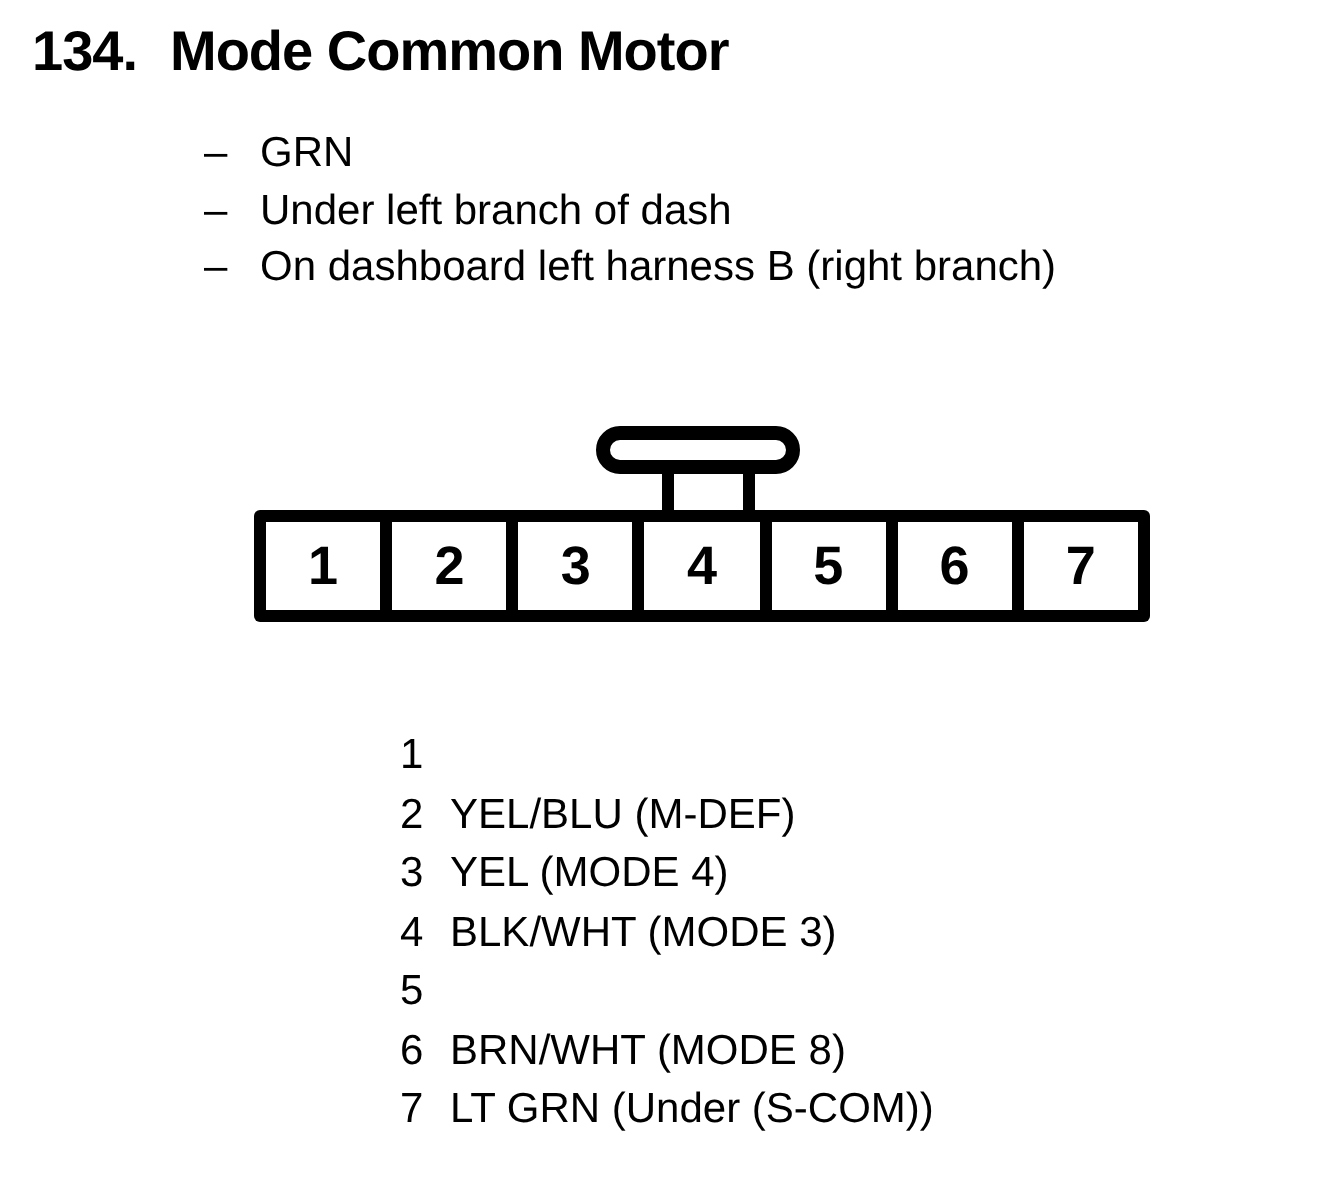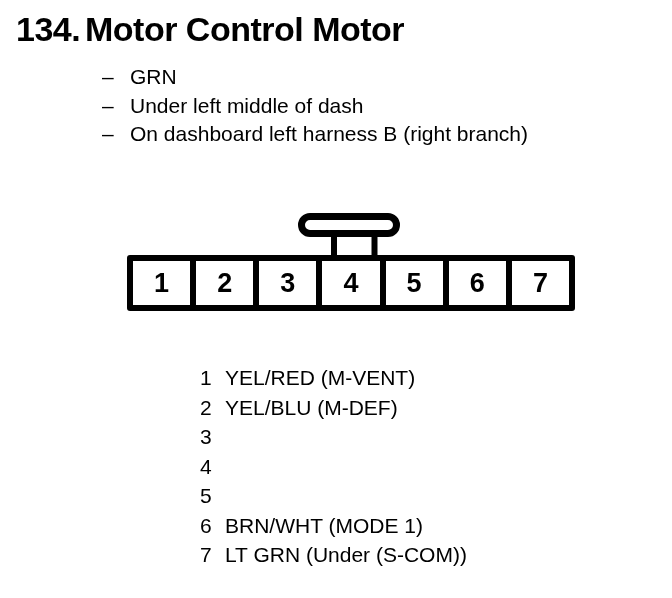--- a/index.html
+++ b/index.html
@@ -18,21 +18,21 @@
   }
 
   
   .header {
     position: absolute;
     left: 16px;
     top: 10px;
     display: flex;
     align-items: baseline;
     font-weight: bold;
-    font-size: 34px;
+    font-size: 28px;
     letter-spacing: -0.5px;
     white-space: nowrap;
   }
   .item-number {
     display: inline-block;
     width: 69px;
   }
 
   
   .notes {
@@ -95,31 +95,31 @@
     flex: 0 0 25px;
   }
 </style>
 </head>
 <body>
 
 <div class="page">
 
   <div class="header">
     <span class="item-number">134.</span>
-    <span class="title-text">Motor Control Motor</span>
+    <span class="title-text">Mode Common Motor</span>
   </div>
 
   <div class="notes">
     <div class="note-row">
       <span class="note-dash">–</span>
       <span>GRN</span>
     </div>
     <div class="note-row">
       <span class="note-dash">–</span>
-      <span>Under left middle of dash</span>
+      <span>Under left branch of dash</span>
     </div>
     <div class="note-row">
       <span class="note-dash">–</span>
       <span>On dashboard left harness B (right branch)</span>
     </div>
   </div>
 
   <svg class="connector-tab" viewBox="0 0 108 46" xmlns="http://www.w3.org/2000/svg" aria-hidden="true">
     <line x1="39" y1="16" x2="39" y2="46" stroke="#000000" stroke-width="6"></line>
     <line x1="79.5" y1="16" x2="79.5" y2="46" stroke="#000000" stroke-width="6"></line>
@@ -132,38 +132,39 @@
     <div class="pin-cell">3</div>
     <div class="pin-cell">4</div>
     <div class="pin-cell">5</div>
     <div class="pin-cell">6</div>
     <div class="pin-cell">7</div>
   </div>
 
   <div class="pin-list">
     <div class="pin-row">
       <span class="pin-num">1</span>
-      <span class="pin-label">YEL/RED (M-VENT)</span>
     </div>
     <div class="pin-row">
       <span class="pin-num">2</span>
       <span class="pin-label">YEL/BLU (M-DEF)</span>
     </div>
     <div class="pin-row">
       <span class="pin-num">3</span>
+      <span class="pin-label">YEL (MODE 4)</span>
     </div>
     <div class="pin-row">
       <span class="pin-num">4</span>
+      <span class="pin-label">BLK/WHT (MODE 3)</span>
     </div>
     <div class="pin-row">
       <span class="pin-num">5</span>
     </div>
     <div class="pin-row">
       <span class="pin-num">6</span>
-      <span class="pin-label">BRN/WHT (MODE 1)</span>
+      <span class="pin-label">BRN/WHT (MODE 8)</span>
     </div>
     <div class="pin-row">
       <span class="pin-num">7</span>
       <span class="pin-label">LT GRN (Under (S-COM))</span>
     </div>
   </div>
 
 </div>
 
 </body></html>

